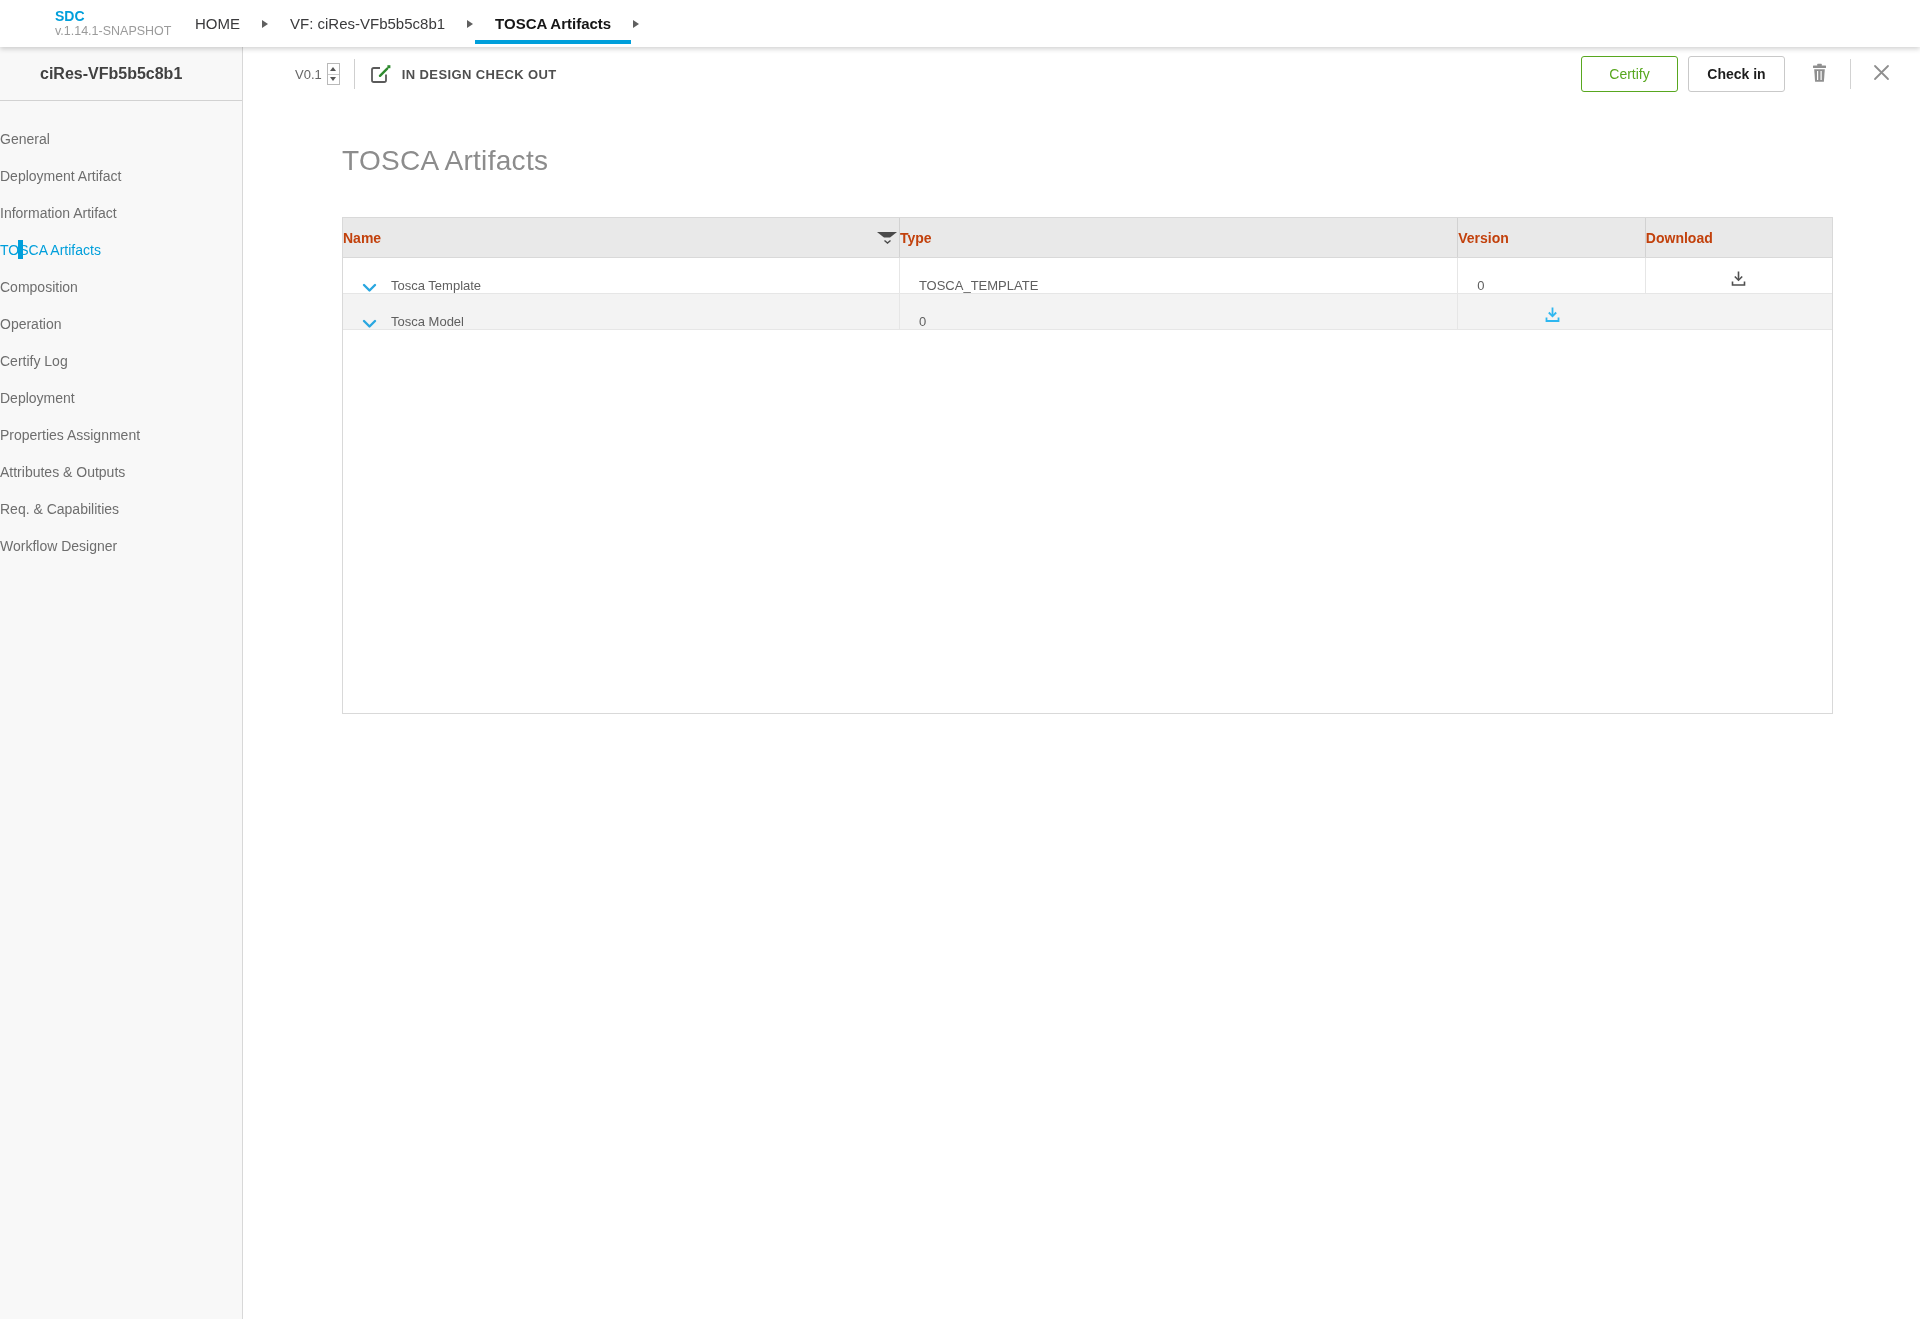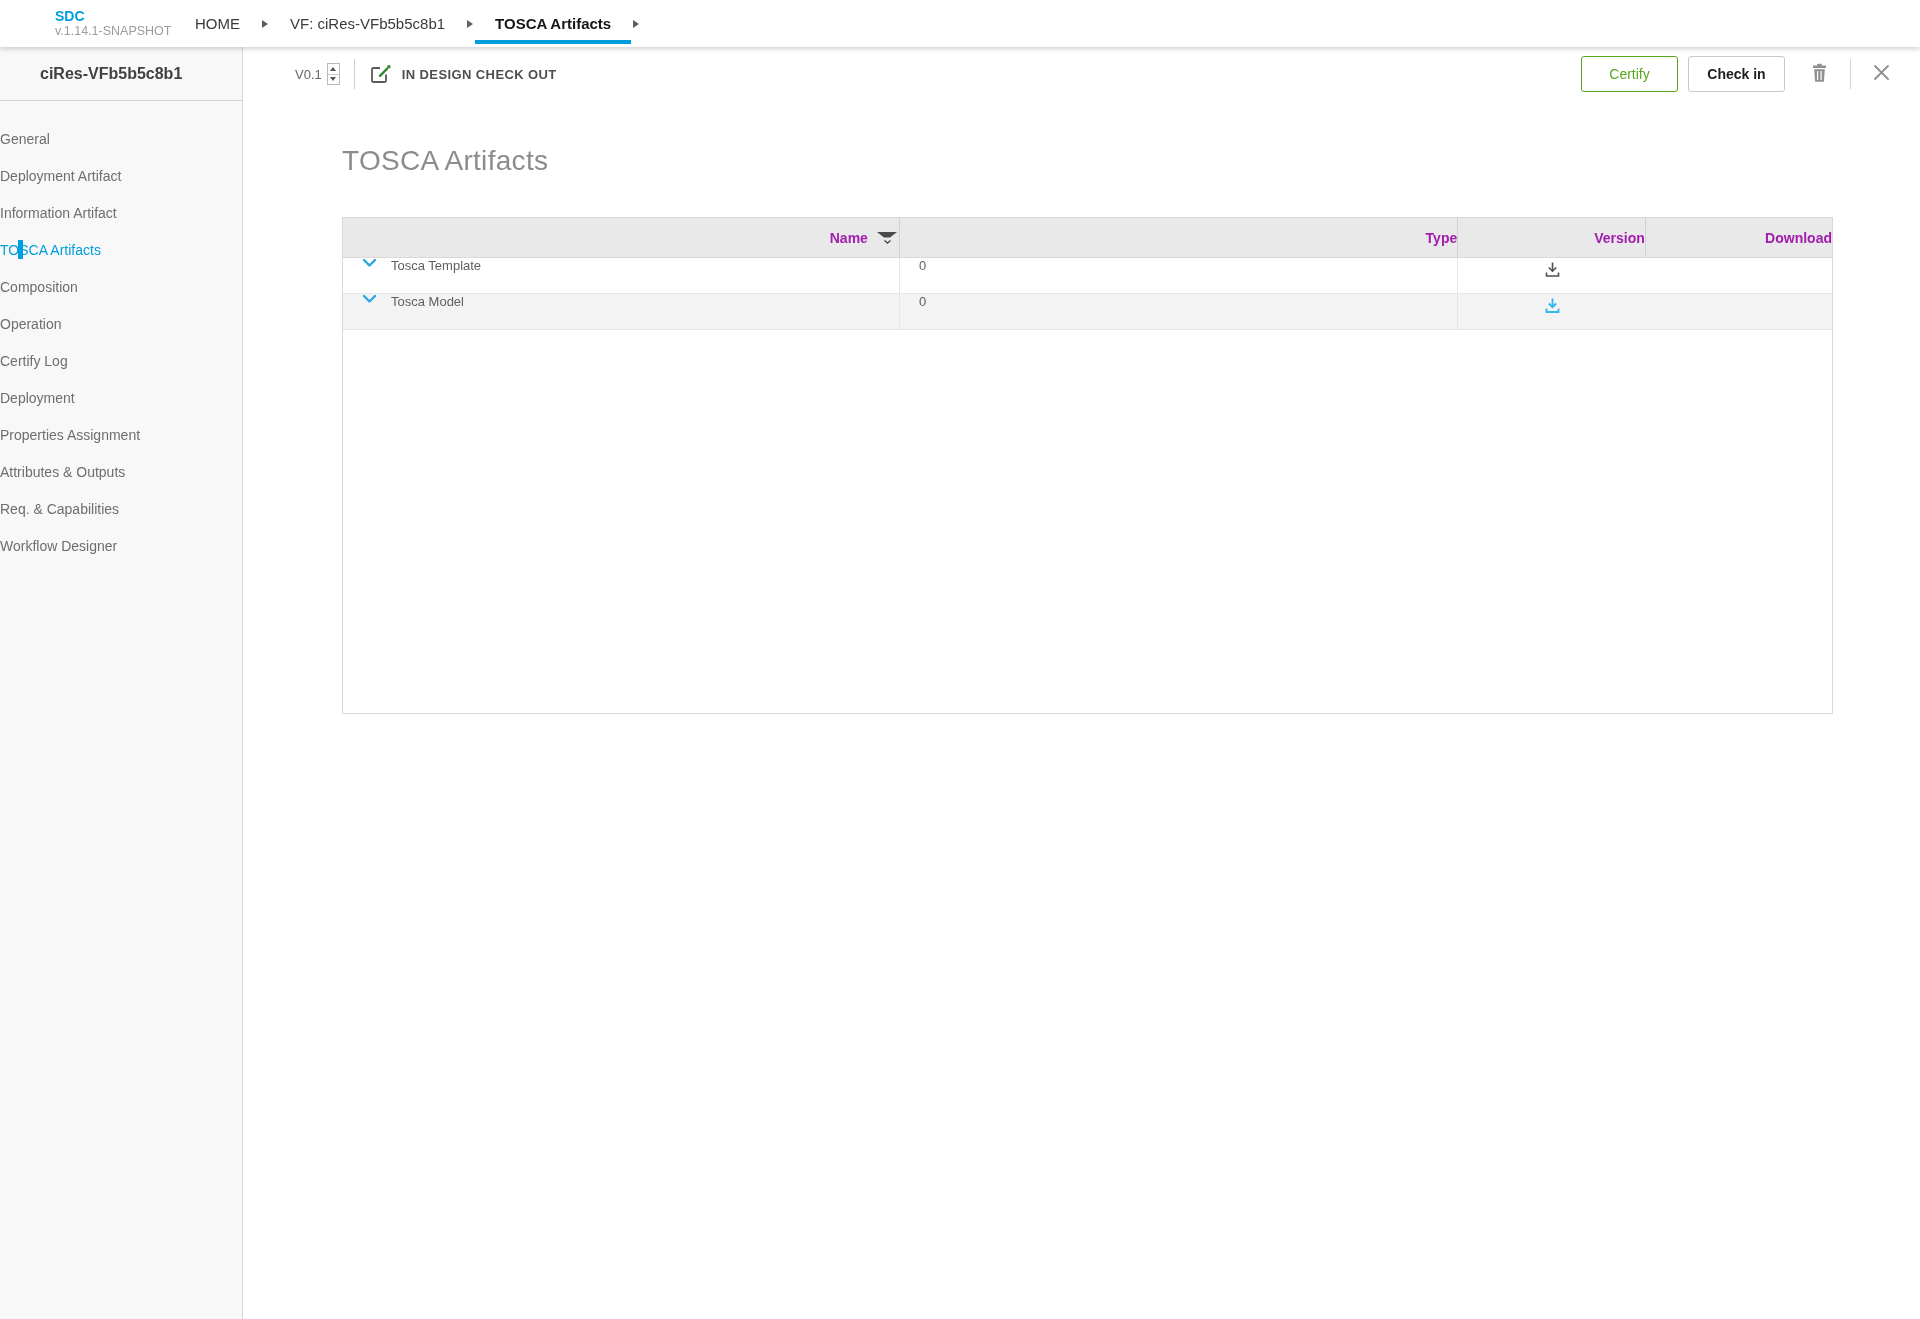--- a/index.html
+++ b/index.html
@@ -79,32 +79,32 @@
 
   .table-wrap {
     margin-top:40px; width:1491px; min-height:497px;
     border:1px solid #d9d9d9; background:#fff;
   }
   .t-header {
     display:grid; grid-template-columns:37.4% 37.5% 12.6% 1fr;
     background:#e9e9e9; height:40px; border-bottom:1px solid #d9d9d9;
   }
   .t-header .hcell {
-    display:flex; align-items:center; justify-content:flex-end;
-    font-size:14px; font-weight:bold; color:#a21caf; border-right:1px solid #d2d2d2;
+    display:flex; align-items:center; justify-content:space-between;
+    font-size:14px; font-weight:bold; color:#c2410c; border-right:1px solid #d2d2d2;
     cursor:pointer;
   }
   .t-header .hcell:last-child { border-right:none; }
   .sort-ic { margin-left:8px; display:flex; }
   .t-row {
     display:grid; grid-template-columns:37.4% 37.5% 12.6% 1fr;
     height:36px; font-size:13px; color:#5f5f5f; border-bottom:1px solid #e6e6e6;
   }
   .t-row.alt { background:#f3f3f3; }
-  .t-row .cell { display:flex; align-items:flex-start; padding-left:19px; border-right:1px solid #e6e6e6; }
+  .t-row .cell { display:flex; align-items:flex-end; padding-left:19px; border-right:1px solid #e6e6e6; }
   .t-row .cell:last-child { border-right:none; justify-content:center; padding-left:0; }
   .chev { margin-right:14px; display:flex; cursor:pointer; }
   .dl-btn { background:none; border:none; padding:2px 6px; cursor:pointer; display:flex; align-items:center; }
 </style>
 </head>
 <body>
 
 <div class="app">
 
   <header class="topbar">
@@ -211,20 +211,21 @@
 
           <div class="t-row">
             <div class="cell">
               <span class="chev">
                 <svg width="15" height="10" viewBox="0 0 15 10">
                   <path d="M2 2 L7.5 7.5 L13 2" fill="none" stroke="#2aa7e0" stroke-width="2.4" stroke-linecap="round" stroke-linejoin="round"></path>
                 </svg>
               </span>
               <span>Tosca Template</span>
             </div>
+            <div class="cell">TOSCA_TEMPLATE</div>
             <div class="cell">0</div>
             <div class="cell">
               <button class="dl-btn">
                 <span>
                   <svg width="19" height="19" viewBox="0 0 19 19">
                     <path d="M9.5 2.5 V10.5" stroke="#4f4f4f" stroke-width="1.6" fill="none"></path>
                     <path d="M5.8 7.5 L9.5 11.2 L13.2 7.5" stroke="#4f4f4f" stroke-width="1.6" fill="none"></path>
                     <path d="M3.5 12.5 V16 H15.5 V12.5" stroke="#4f4f4f" stroke-width="1.6" fill="none"></path>
                   </svg>
                 </span>

